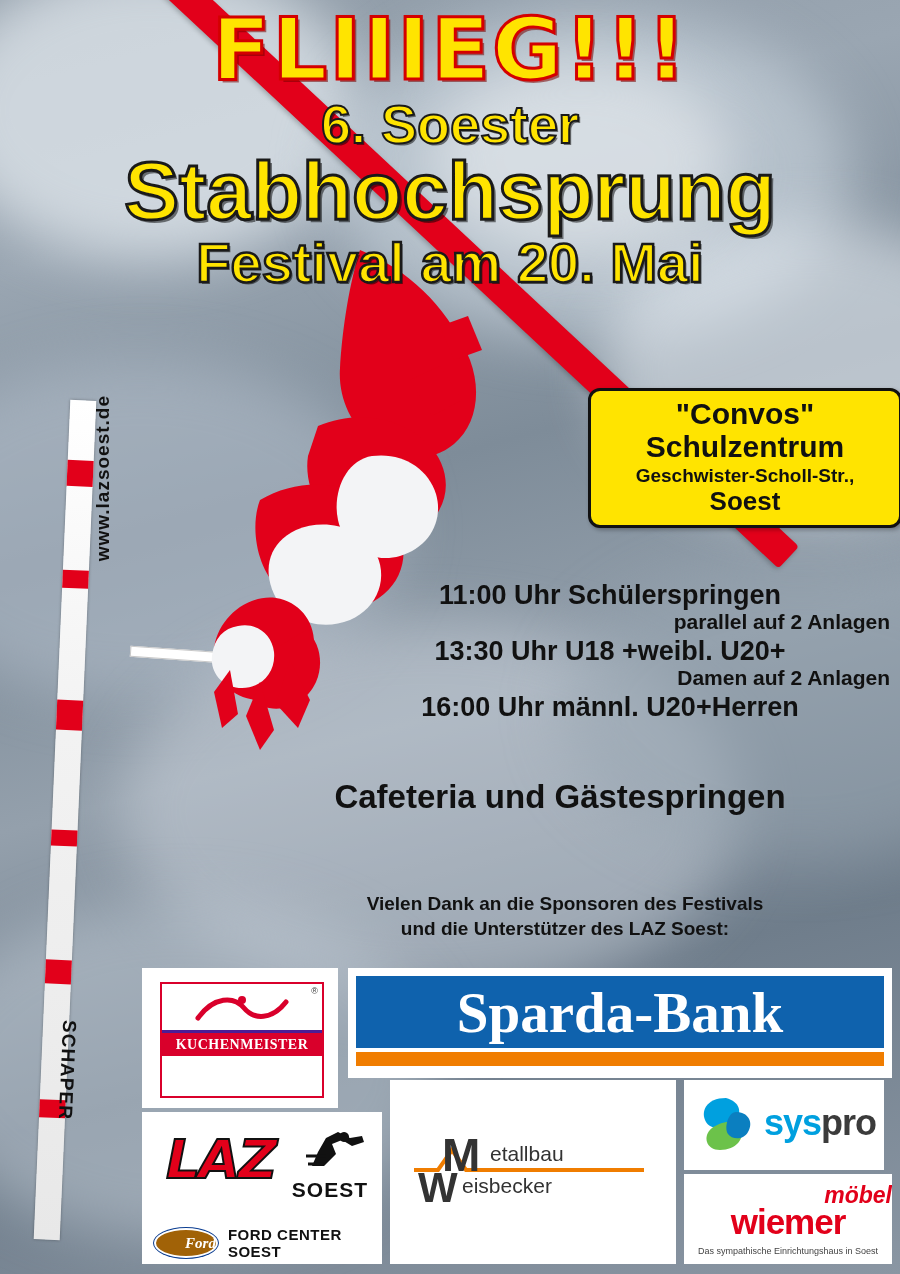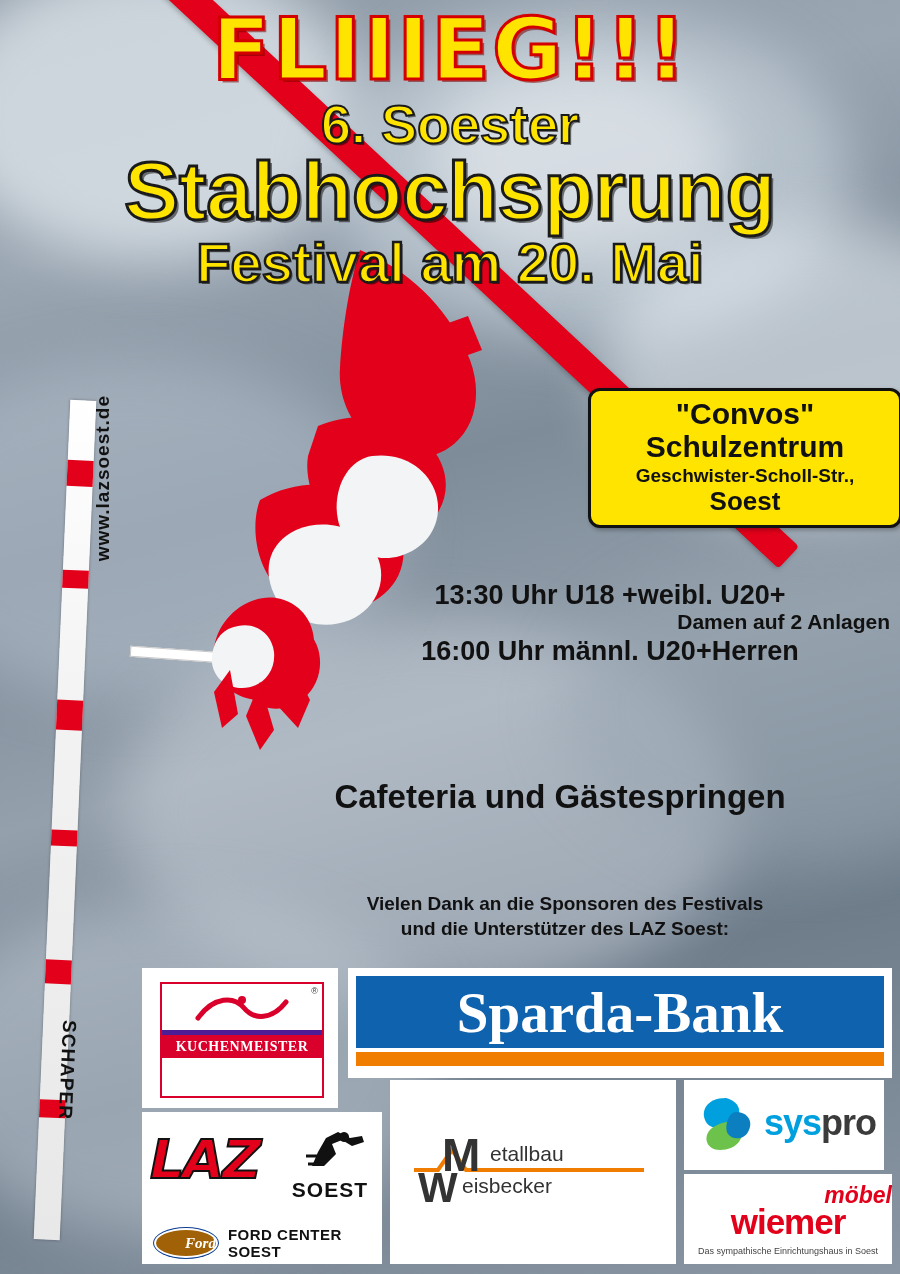--- a/index.html
+++ b/index.html
@@ -211,21 +211,21 @@
   .km-inner {
     position:absolute; left: 18px; top: 14px; width: 160px; height: 112px;
     border: 2px solid #d9002b;
   }
   .km-top { height: 46px; background: #fff; }
   .km-band {
     background: #d9002b; color: #fff; text-align: center;
     font-family: "Liberation Serif", serif;
     font-weight: bold; font-size: 14px; letter-spacing: 0.5px;
     padding: 4px 0 3px 0;
-    border-top: 5px solid #4c1d95; border-bottom: 1px solid #fff;
+    border-top: 3px solid #4c1d95; border-bottom: 1px solid #fff;
   }
   .km-bottom { height: 36px; background: #fff; }
   .km-reg { position:absolute; right:4px; top:2px; font-size:9px; color:#333; }
   .km-swirl {
     position:absolute; left: 30px; top: 8px; width: 100px; height: 34px;
   }
 
   
   #sp-sparda { left: 348px; top: 968px; width: 544px; height: 110px; }
   .sparda-blue {
@@ -239,21 +239,21 @@
   }
   .sparda-orange {
     position:absolute; left: 8px; top: 84px; right: 8px; height: 14px;
     background: #f07d00;
   }
 
   
   #sp-laz { left: 142px; top: 1112px; width: 240px; height: 152px; }
   .laz-main { position:absolute; left:0; top:0; width:100%; height:104px; }
   .laz-text {
-    position:absolute; left: 8px; top: 16px;
+    position:absolute; left: 24px; top: 16px;
     font-size: 54px; font-weight: bold; font-style: italic;
     color: #e2001a; -webkit-text-stroke: 2px #111;
     font-family:"DejaVu Sans", sans-serif; letter-spacing: -2px;
   }
   .laz-soest {
     position:absolute; right: 14px; top: 66px;
     font-size: 21px; font-weight: bold; color:#111; letter-spacing: 1px;
   }
   .laz-runner { position:absolute; right: 16px; top: 14px; width: 60px; height: 46px; }
   .laz-ford-row {
@@ -372,20 +372,24 @@
   </div>
 
   <div class="venue">
     <div class="v1">"Convos"</div>
     <div class="v2">Schulzentrum</div>
     <div class="v3">Geschwister-Scholl-Str.,</div>
     <div class="v4">Soest</div>
   </div>
 
   <div class="schedule">
+    <div class="sched-line">
+      <div class="big">11:00 Uhr Schülerspringen</div>
+      <div class="small sched-r">parallel auf 2 Anlagen</div>
+    </div>
     <div class="sched-line">
       <div class="big">13:30 Uhr U18 +weibl. U20+</div>
       <div class="small sched-r">Damen auf 2 Anlagen</div>
     </div>
     <div class="sched-line">
       <div class="big">16:00 Uhr männl. U20+Herren</div>
     </div>
   </div>
 
   <div class="entry">

